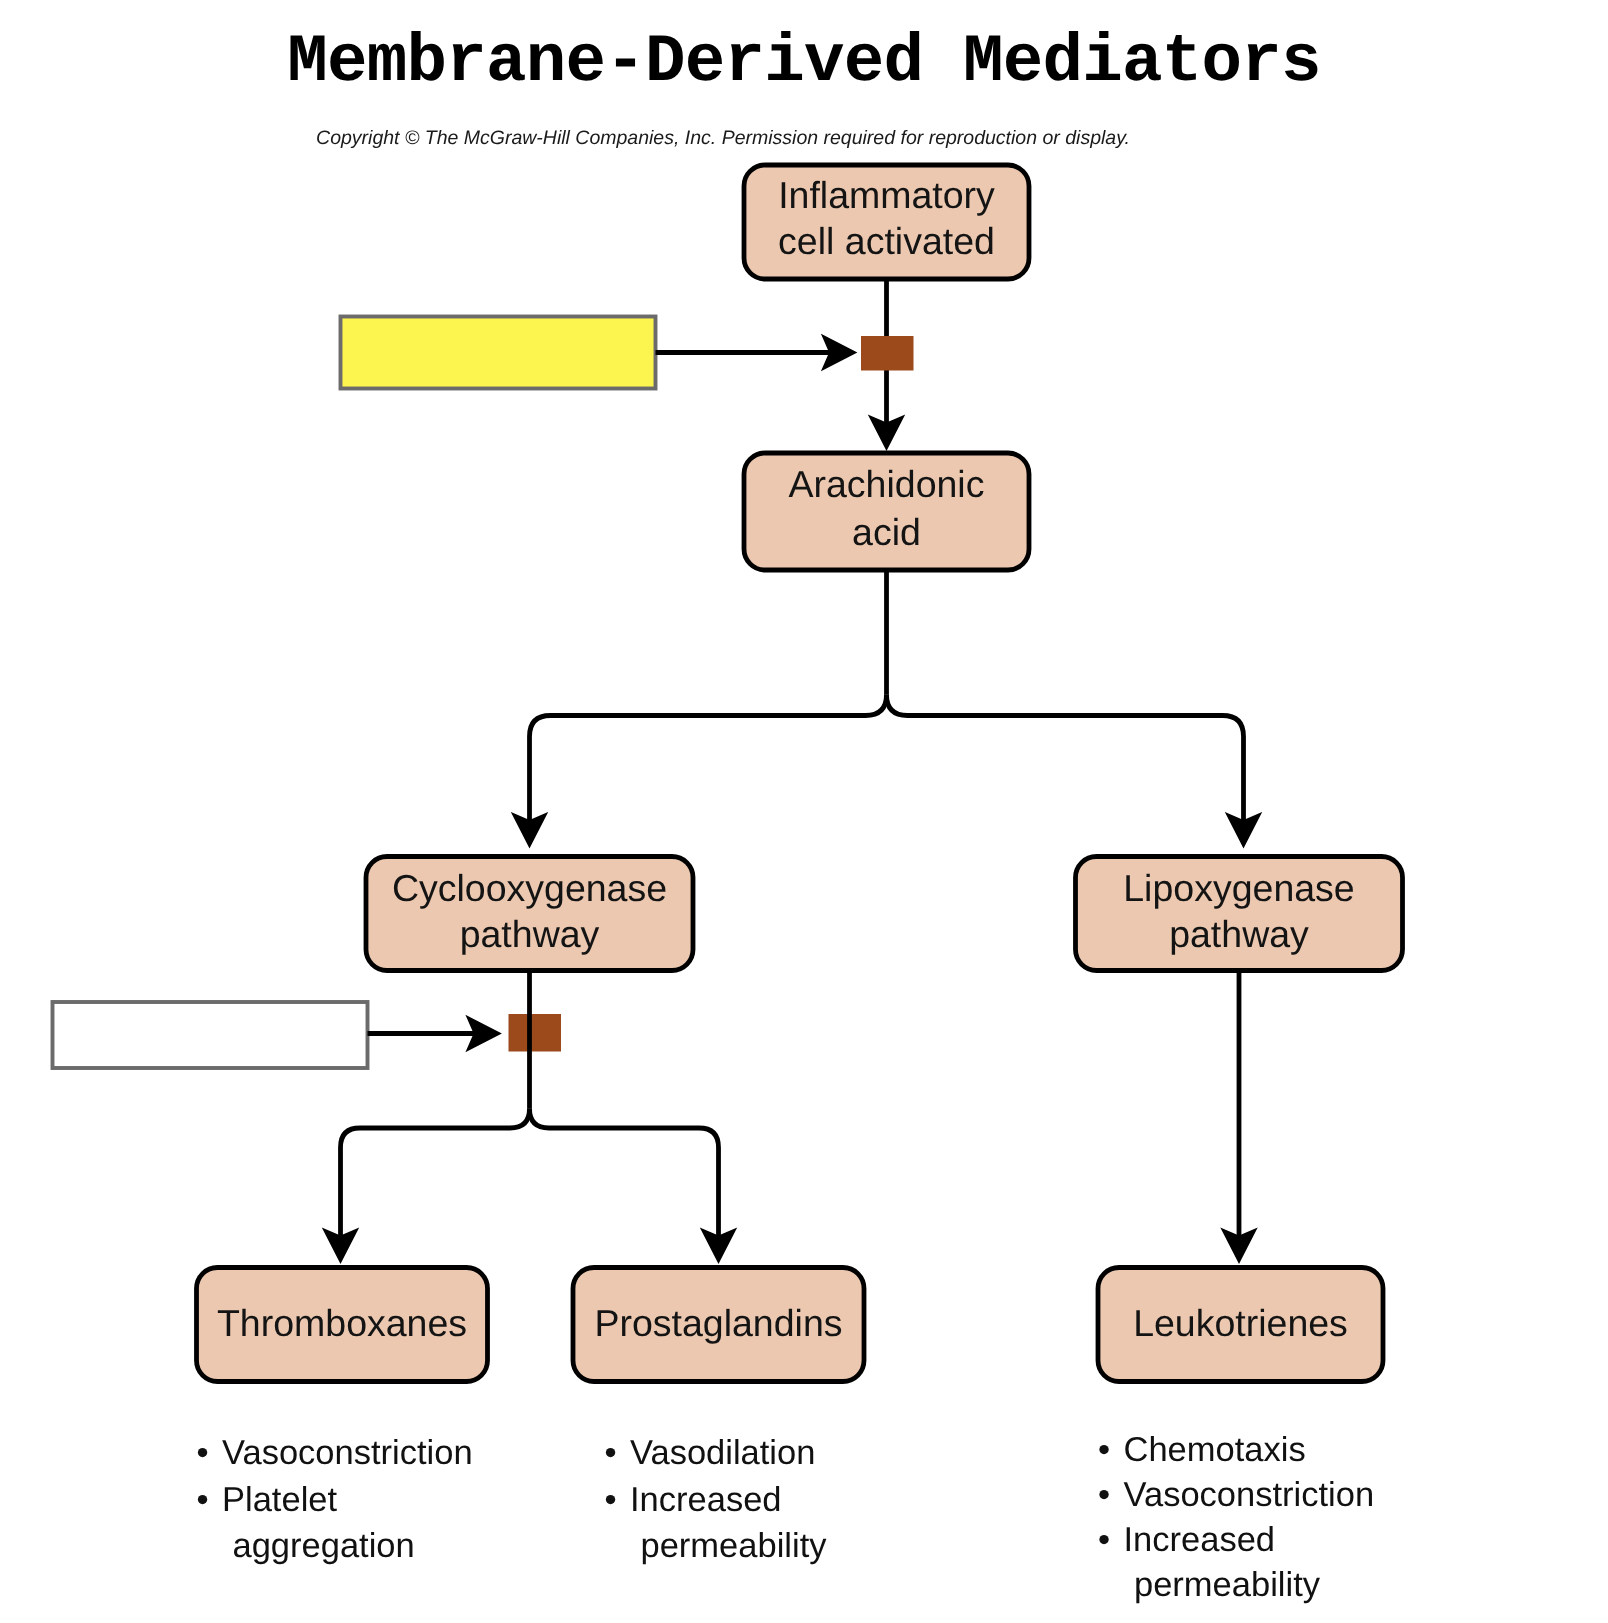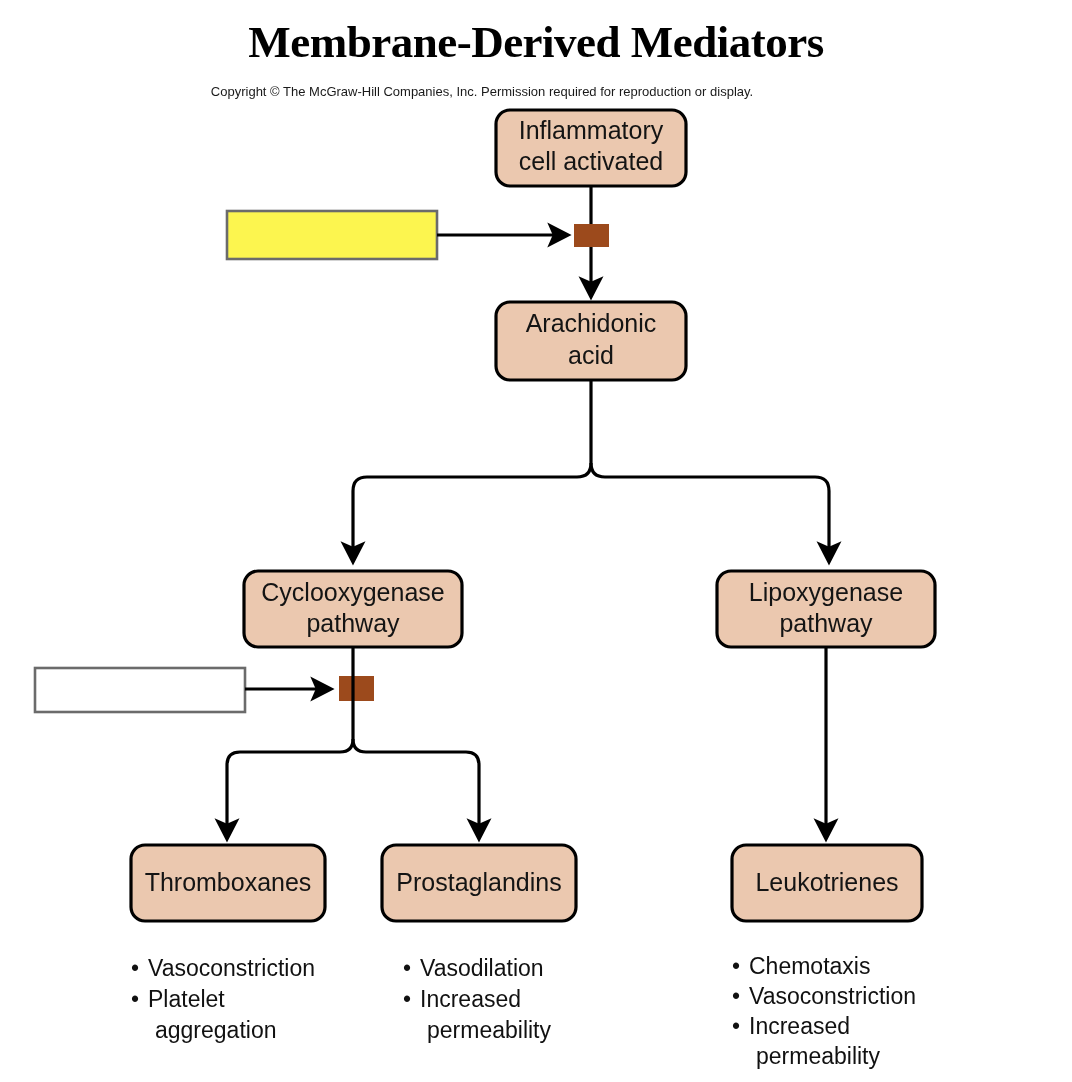--- a/index.html
+++ b/index.html
@@ -23,32 +23,33 @@
   }
   .title {
     position: absolute;
     left: 0;
     top: 16px;
     width: 1072px;
     text-align: center;
     font-size: 45px;
     font-weight: bold;
     letter-spacing: -0.5px;
-    font-family: Liberation Serif, serif;
+    font-family: Liberation Mono, monospace;
     color: #000000;
   }
   .copyright {
     position: absolute;
     left: 0;
     top: 84px;
     width: 964px;
     text-align: center;
     font-size: 13px;
     font-family: "Liberation Sans", sans-serif;
     color: #1a1a1a;
+    font-style: italic;
   }
   svg.diagram {
     position: absolute;
     left: 0;
     top: 0;
     width: 1072px;
     height: 1082px;
   }
   .node-rect {
     stroke: #000000;

